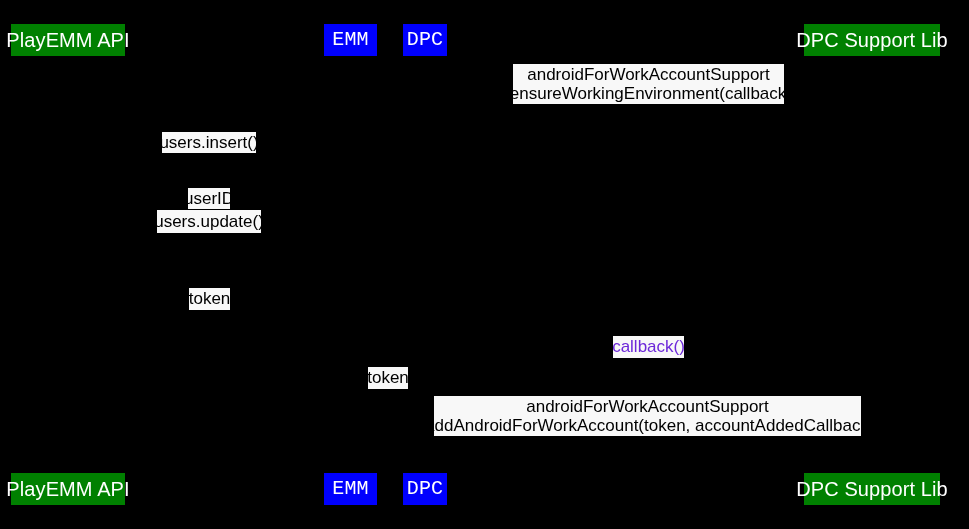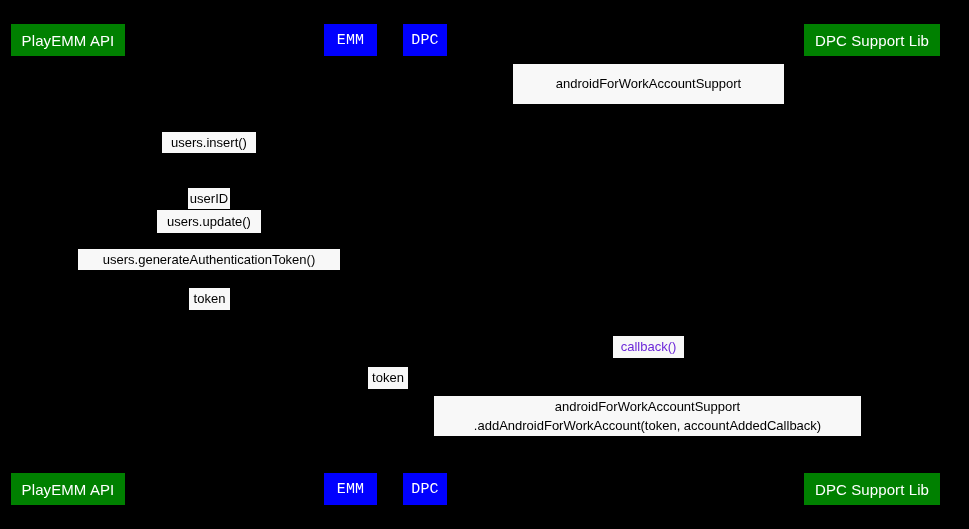--- a/index.html
+++ b/index.html
@@ -18,40 +18,40 @@
     background: #000000;
     overflow: hidden;
   }
   .participant {
     position: absolute;
     display: flex;
     align-items: center;
     justify-content: center;
     box-sizing: border-box;
     color: #ffffff;
-    font-size: 15px;
+    font-size: 20px;
     line-height: 1;
     white-space: nowrap;
     letter-spacing: 0.1px;
   }
   .participant.green { background: #008000; }
   .participant.blue  { background: #0000ff; font-family: Liberation Mono, monospace; }
 
   .lifeline {
     position: absolute;
     width: 1px;
     background: #000000;
   }
 
   .msg-label {
     position: absolute;
     box-sizing: border-box;
     background: #f8f8f8;
     color: #000000;
-    font-size: 13px;
+    font-size: 17px;
     line-height: 19px;
     text-align: center;
     white-space: pre;
     padding: 1px 2px 2px 2px;
     display: flex;
     flex-direction: column;
     align-items: center;
     justify-content: center;
   }
   .msg-label .line {
@@ -87,22 +87,21 @@
     </div>
     <div class="participant blue" style="left: 403px; top: 473px; width: 44px; height: 32px; background: rgb(0, 0, 255); color: rgb(255, 255, 255);">
       <span>DPC</span>
     </div>
     <div class="participant green" style="left: 804px; top: 24px; width: 136px; height: 32px; background: rgb(0, 128, 0); color: rgb(255, 255, 255);">
       <span>DPC Support Lib</span>
     </div>
     <div class="participant green" style="left: 804px; top: 473px; width: 136px; height: 32px; background: rgb(0, 128, 0); color: rgb(255, 255, 255);">
       <span>DPC Support Lib</span>
     </div>
-    <div class="msg-label two-line" style="left: 513px; top: 64px; width: 271px; height: 40px; background: rgb(248, 248, 248); color: rgb(0, 0, 0);"><span class="line">androidForWorkAccountSupport</span></div>
+    <div class="msg-label two-line" style="left: 513px; top: 64px; width: 271px; height: 40px; background: rgb(248, 248, 248); color: rgb(0, 0, 0);"><span class="line">androidForWorkAccountSupport</span><span class="line">.ensureWorkingEnvironment(callback)</span></div>
     <div class="msg-label" style="left: 162px; top: 132px; width: 94px; height: 21px; background: rgb(248, 248, 248); color: rgb(0, 0, 0);"><span class="line">users.insert()</span></div>
     <div class="msg-label" style="left: 188px; top: 188px; width: 42px; height: 21px; background: rgb(248, 248, 248); color: rgb(0, 0, 0);"><span class="line">userID</span></div>
     <div class="msg-label" style="left: 157px; top: 210px; width: 104px; height: 23px; background: rgb(248, 248, 248); color: rgb(0, 0, 0);"><span class="line">users.update()</span></div>
-    <div class="msg-label" style="left: 78px; top: 249px; width: 262px; height: 21px; background: rgb(248, 248, 248); color: rgb(0, 0, 0);"><span class="line">users.generateAuthenticationToken()</span></div>
     <div class="msg-label" style="left: 189px; top: 288px; width: 41px; height: 22px; background: rgb(248, 248, 248); color: rgb(0, 0, 0);"><span class="line">token</span></div>
     <div class="msg-label" style="left: 613px; top: 336px; width: 71px; height: 22px; background: rgb(248, 248, 248); color: #6d28d9;"><span class="line">callback()</span></div>
     <div class="msg-label" style="left: 368px; top: 367px; width: 40px; height: 22px; background: rgb(248, 248, 248); color: rgb(0, 0, 0);"><span class="line">token</span></div>
     <div class="msg-label two-line" style="left: 434px; top: 396px; width: 427px; height: 40px; background: rgb(248, 248, 248); color: rgb(0, 0, 0);"><span class="line">androidForWorkAccountSupport</span><span class="line">.addAndroidForWorkAccount(token, accountAddedCallback)</span></div>
   </div>
 
 </body></html>

